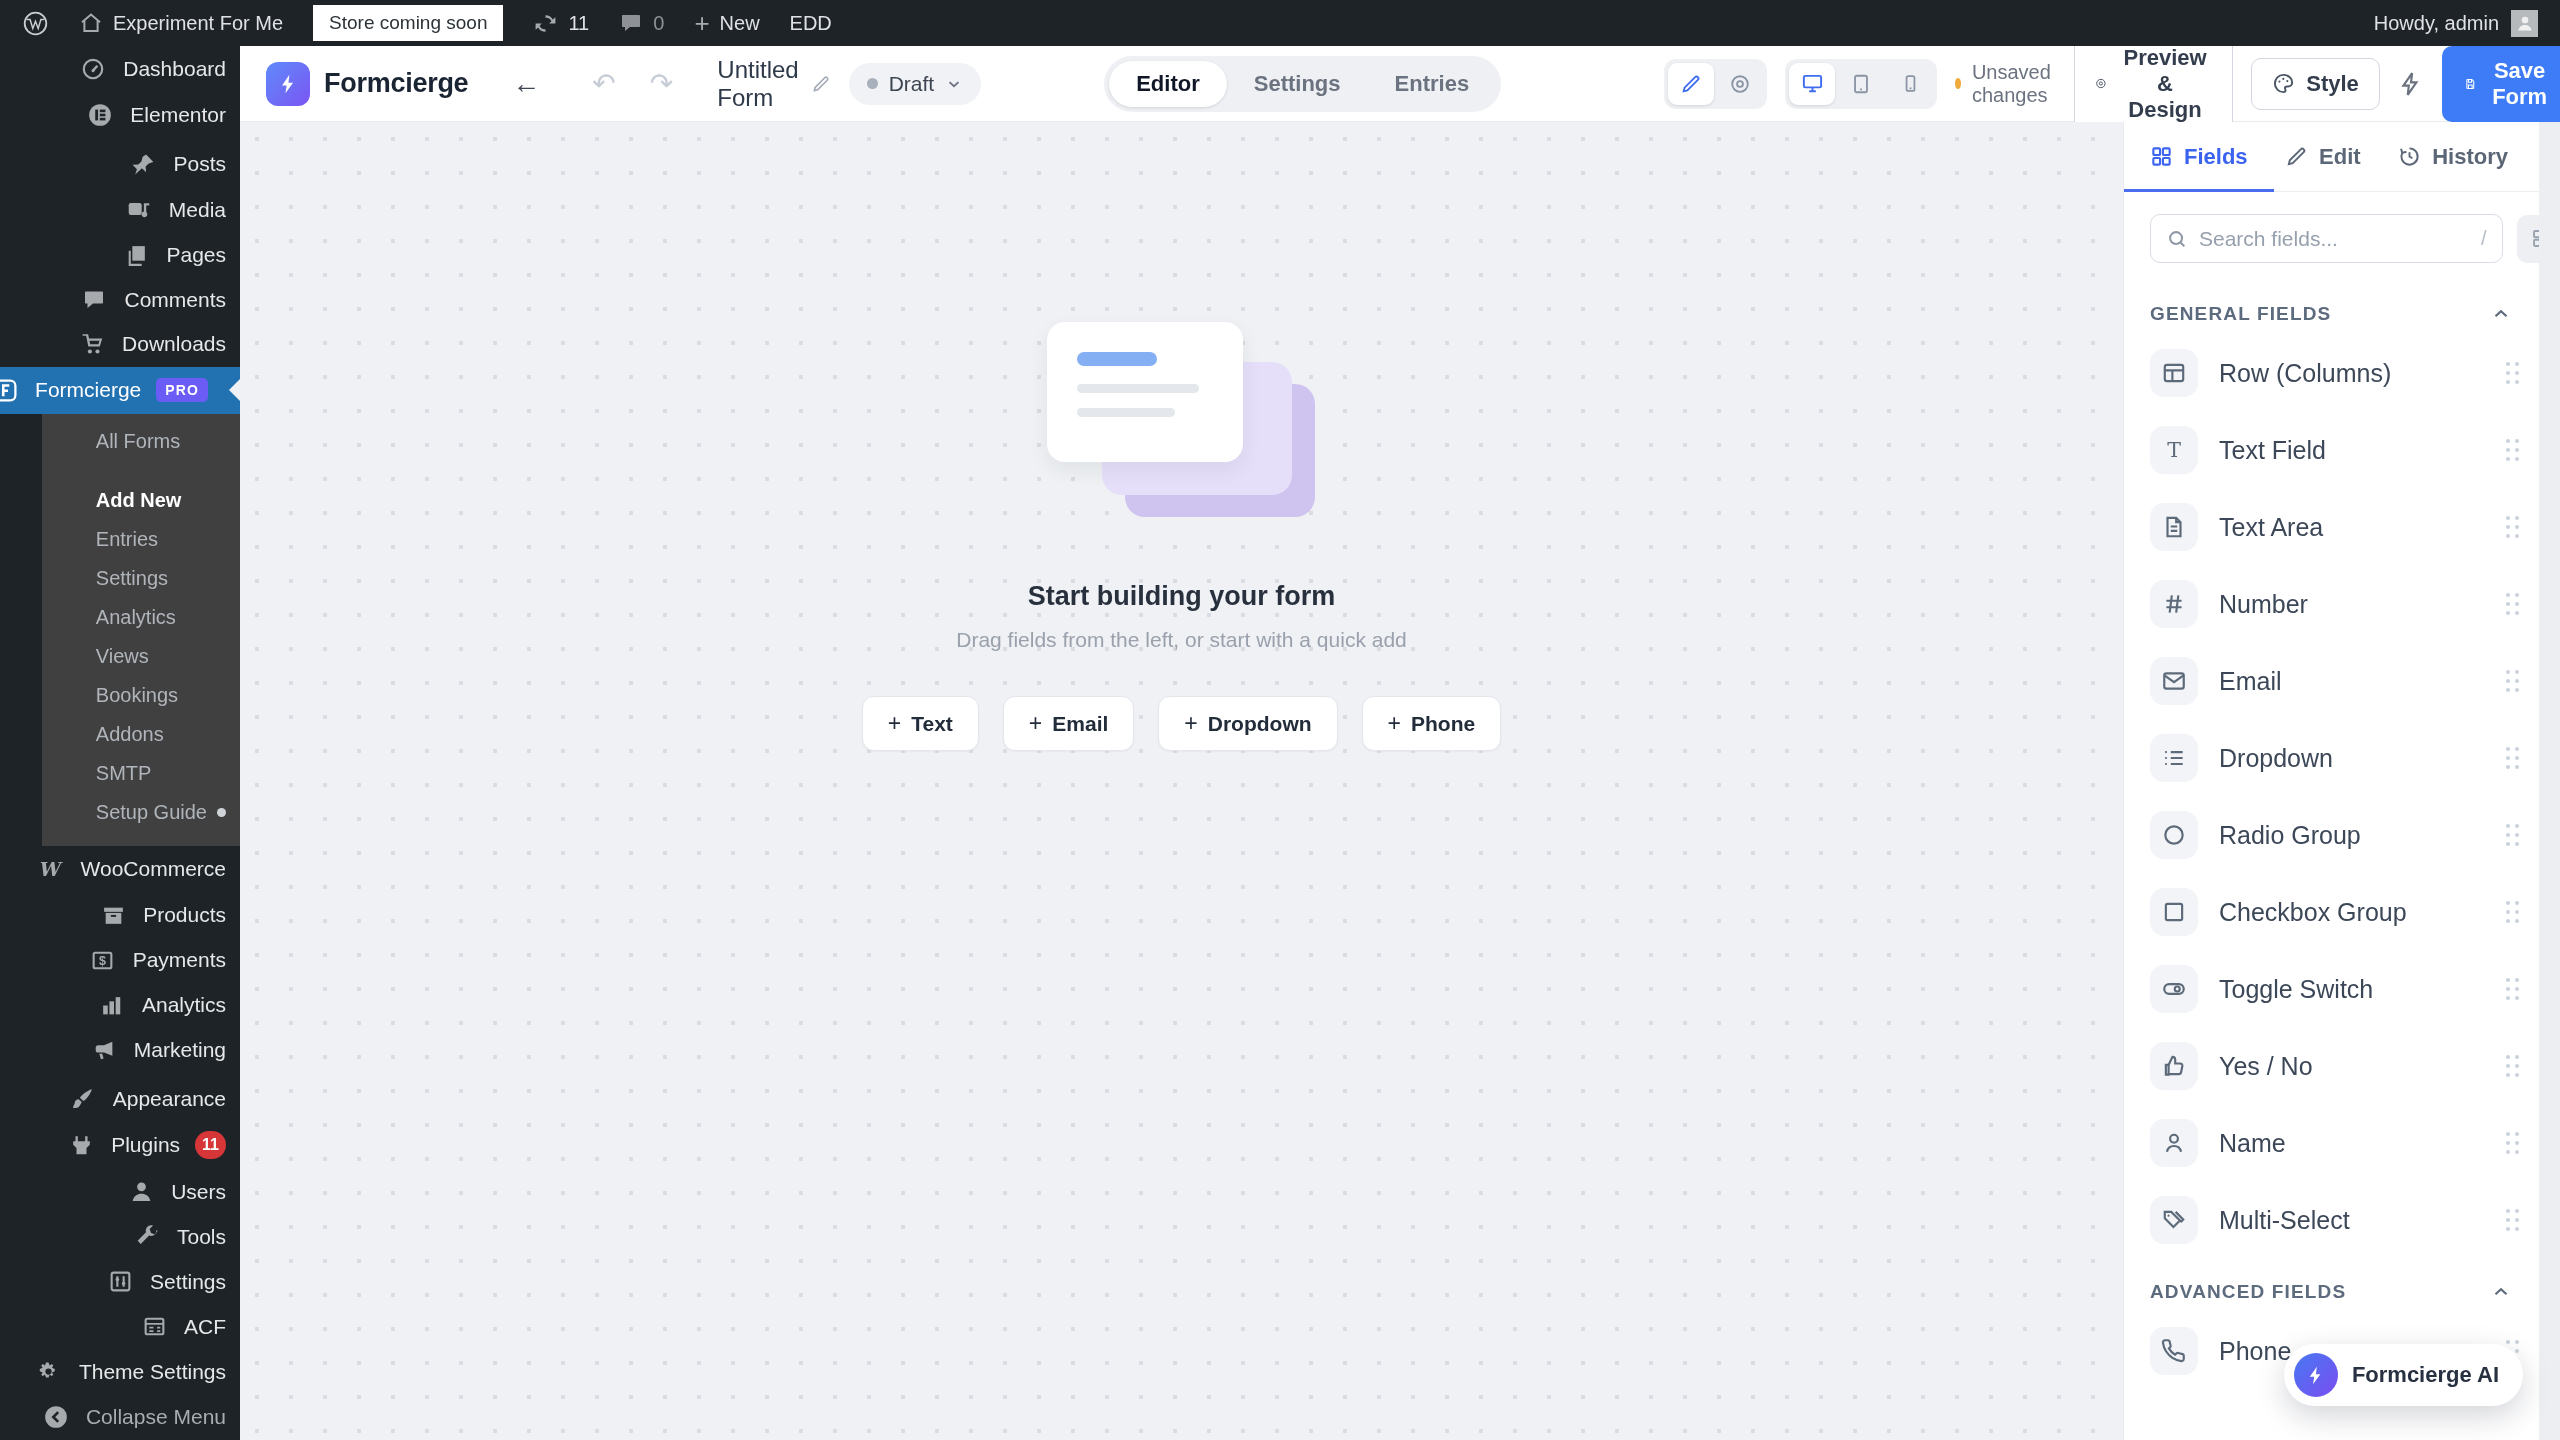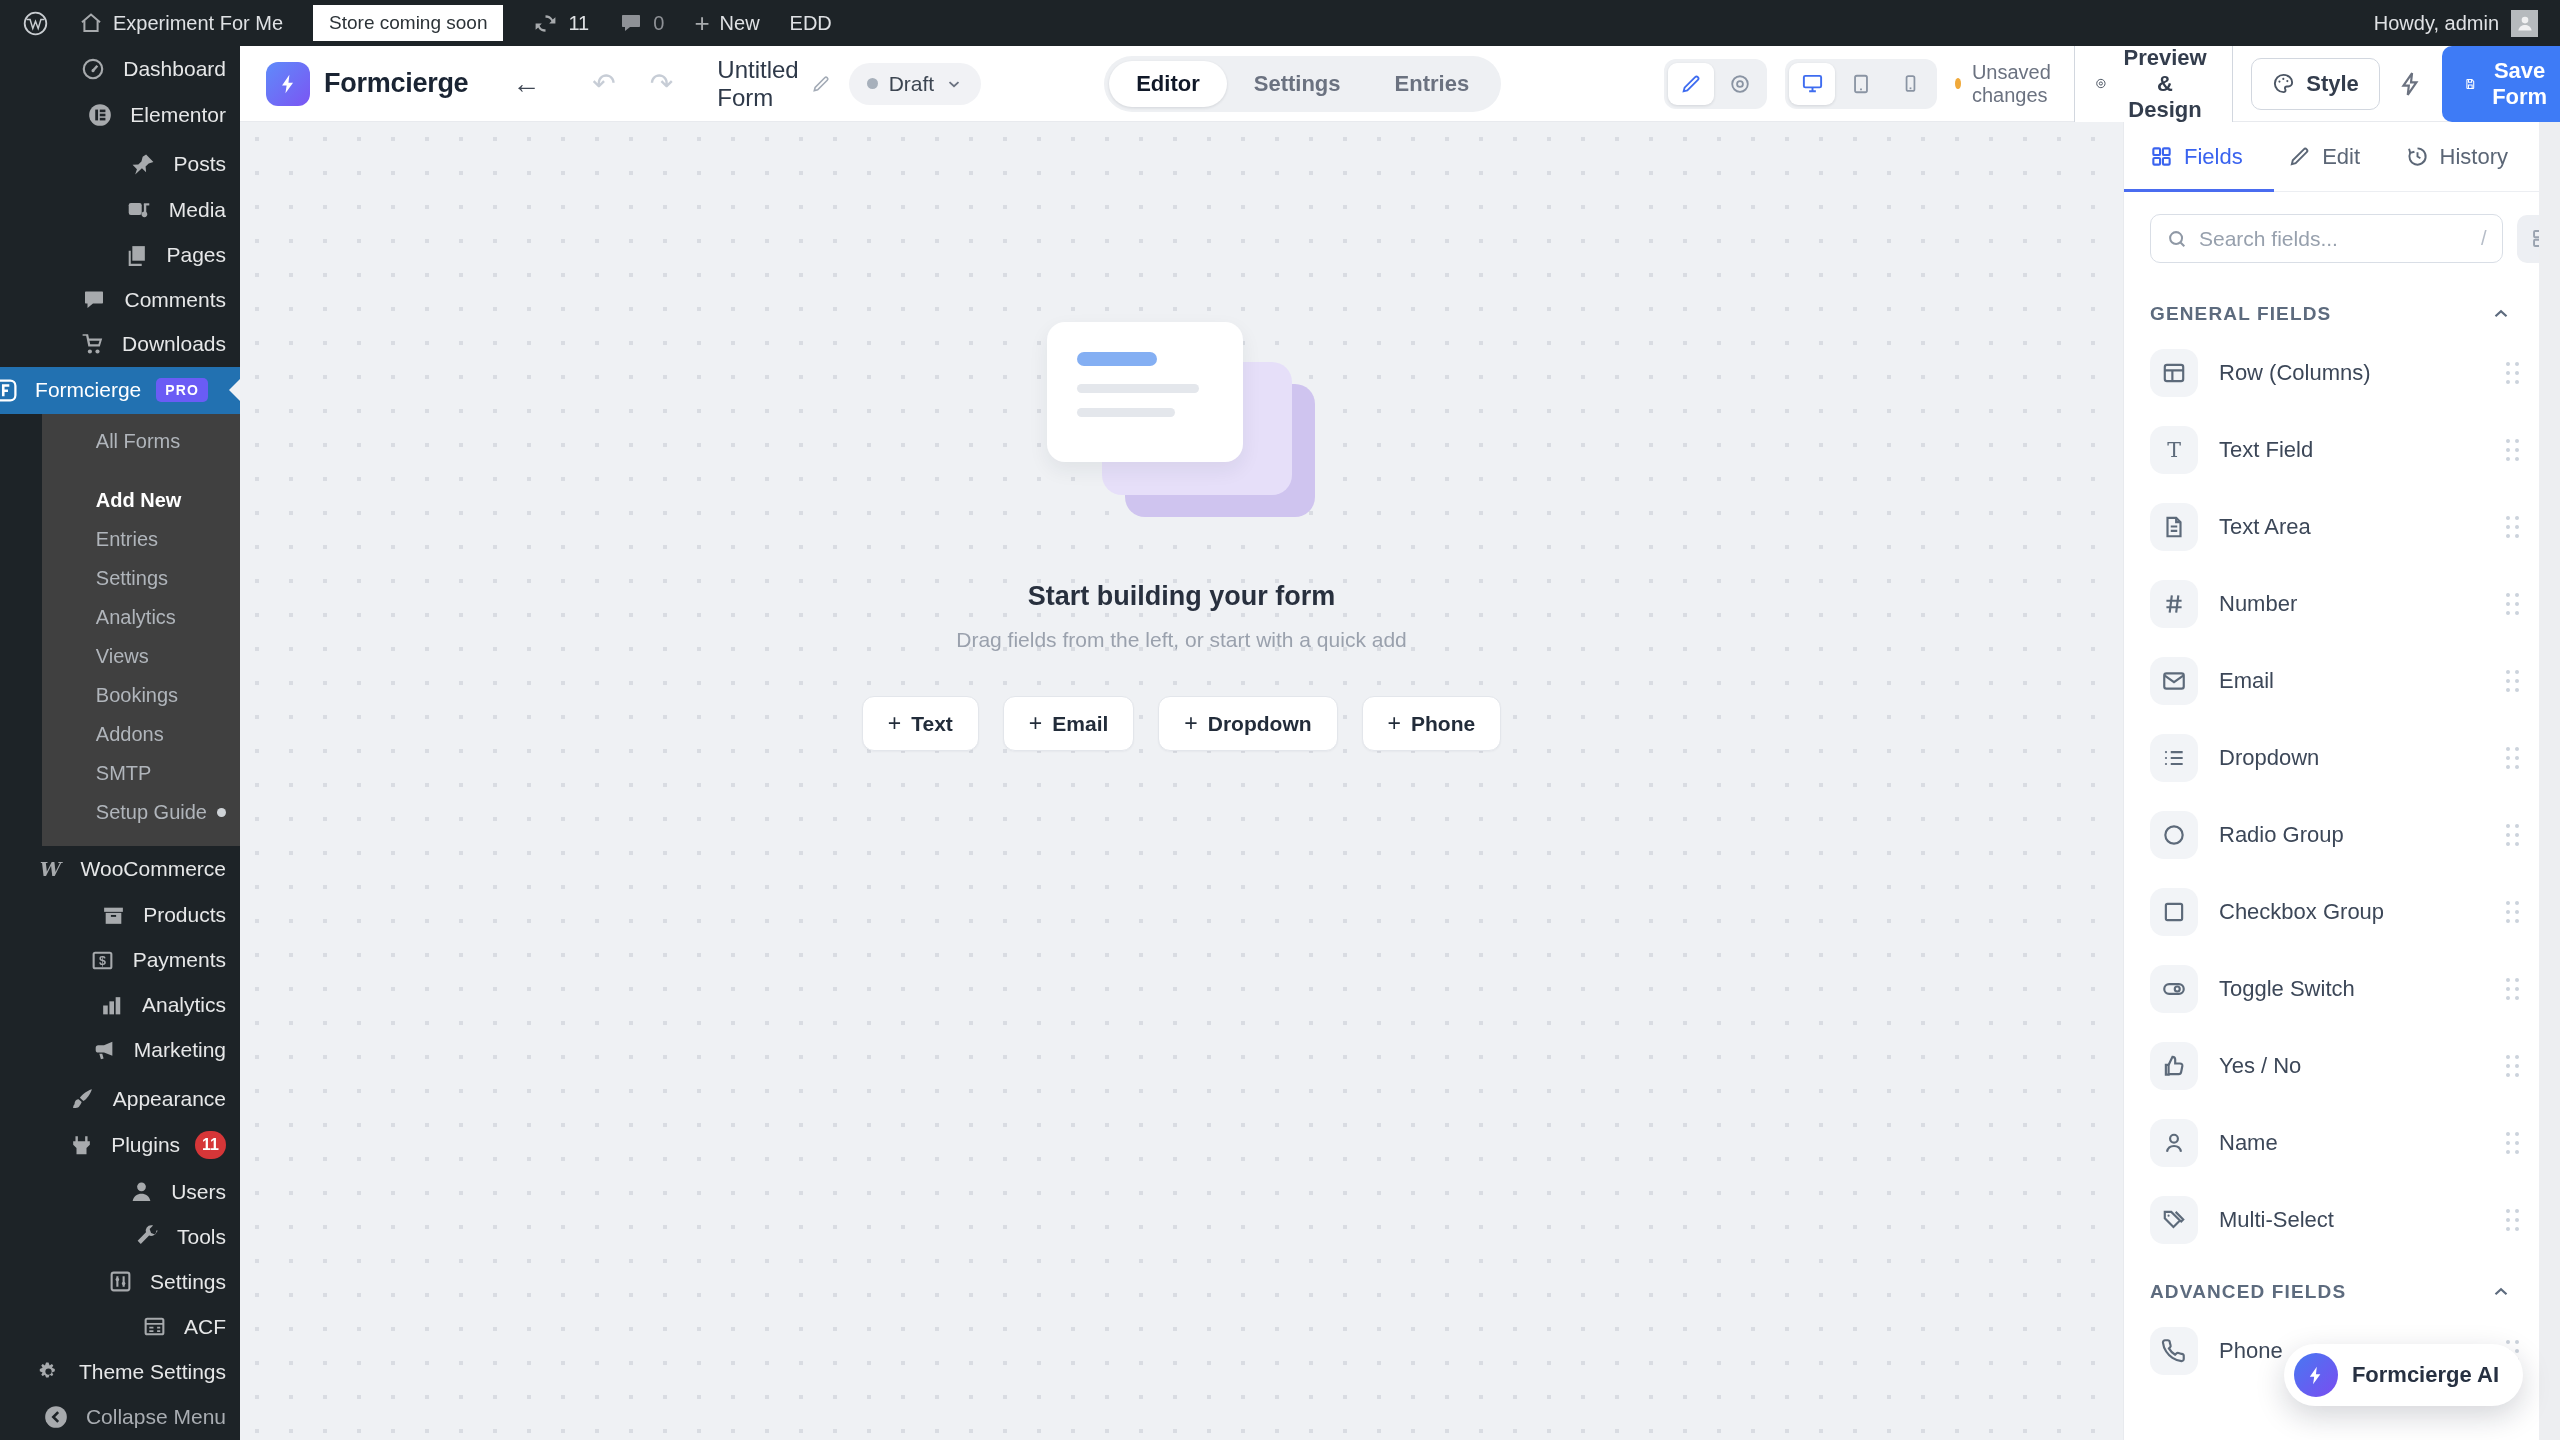--- a/index.html
+++ b/index.html
@@ -90,38 +90,38 @@
   .quick-row { margin-top:44px; display:flex; gap:24px; }
   .quick-btn { display:flex; align-items:center; gap:10px; background:#fff; border:1px solid #e3e6eb; border-radius:12px;
     padding:13px 25px; font-size:21px; font-weight:600; color:#222c3a; cursor:pointer; box-shadow:0 1px 2px rgba(16,24,40,.04); }
   .quick-btn .plus { font-weight:400; font-size:23px; color:#222c3a; }
 
   
   .panel { width:437px; flex:none; background:#fff; border-left:1px solid #e8eaee; position:relative; overflow:hidden; }
   .panel-scrollbar { position:absolute; right:0; top:0; bottom:0; width:21px; background:#edeef1; }
   .panel-tabs { display:flex; align-items:stretch; justify-content:space-between; padding:0 52px 0 26px; height:70px;
     border-bottom:1px solid #eceef2; position:relative; }
-  .p-tab { display:flex; align-items:center; gap:11px; font-size:22px; font-weight:400; color:#5b6676; cursor:pointer; }
+  .p-tab { display:flex; align-items:center; gap:11px; font-size:22px; font-weight:700; color:#5b6676; cursor:pointer; }
   .p-tab.active { color:#3a63ef; }
   .tab-underline { position:absolute; left:0; bottom:-1px; width:150px; height:3px; background:#4a6cf0; }
   .search-row { display:flex; align-items:center; gap:14px; padding:22px 48px 14px 26px; }
   .search-box { flex:1; height:49px; border:1.5px solid #d9dee6; border-radius:10px; display:flex; align-items:center;
     gap:11px; padding:0 15px; color:#8f98a5; background:#fff; }
   .search-box input { border:none; outline:none; flex:1; font-size:21px; color:#333d4d; font-family:inherit; background:transparent; }
   .search-box input::placeholder { color:#97a0ad; }
   .slash-hint { color:#b6bdc8; font-size:20px; }
   .view-toggle { background:#edeff3; border-radius:10px; padding:4px; display:flex; gap:2px; }
   .vt-btn { width:42px; height:40px; border-radius:8px; display:grid; place-items:center; color:#9aa3b0; cursor:pointer; }
   .section-head { display:flex; align-items:center; justify-content:space-between; padding:26px 48px 0 26px; }
   .section-title { font-size:19px; font-weight:bold; color:#5d6b7e; letter-spacing:.06em; }
   .chev { color:#5d6b7e; cursor:pointer; }
   .field-list { padding:24px 40px 0 26px; }
   .field-item { display:flex; align-items:center; gap:21px; height:48px; margin-bottom:29px; cursor:grab; }
   .fi-icon { width:48px; height:48px; border-radius:14px; background:#f2f4f7; display:grid; place-items:center; color:#5d6a7a; flex:none; }
-  .fi-label { flex:1; font-size:22px; font-weight:500; color:#3c4758; }
+  .fi-label { flex:1; font-size:25px; font-weight:500; color:#3c4758; }
   .drag-dots { width:14px; height:22px; position:relative; flex:none; }
   .drag-dots::before { content:""; position:absolute; left:0; top:0; width:4px; height:4px; border-radius:50%; background:#ccd3dc;
     box-shadow:9px 0 #ccd3dc, 0 9px #ccd3dc, 9px 9px #ccd3dc, 0 18px #ccd3dc, 9px 18px #ccd3dc; }
 
   
   .ai-fab { position:absolute; right:37px; bottom:34px; z-index:50; background:#fff; border-radius:999px;
     padding:9px 24px 9px 10px; display:flex; align-items:center; gap:14px; box-shadow:0 10px 30px rgba(15,23,42,.18); cursor:pointer; }
   .ai-circle { width:44px; height:44px; border-radius:50%; background:linear-gradient(135deg,#4878f2,#7a4df0); display:grid; place-items:center; }
   .ai-label { font-size:22px; font-weight:600; color:#273142; }
 </style>

